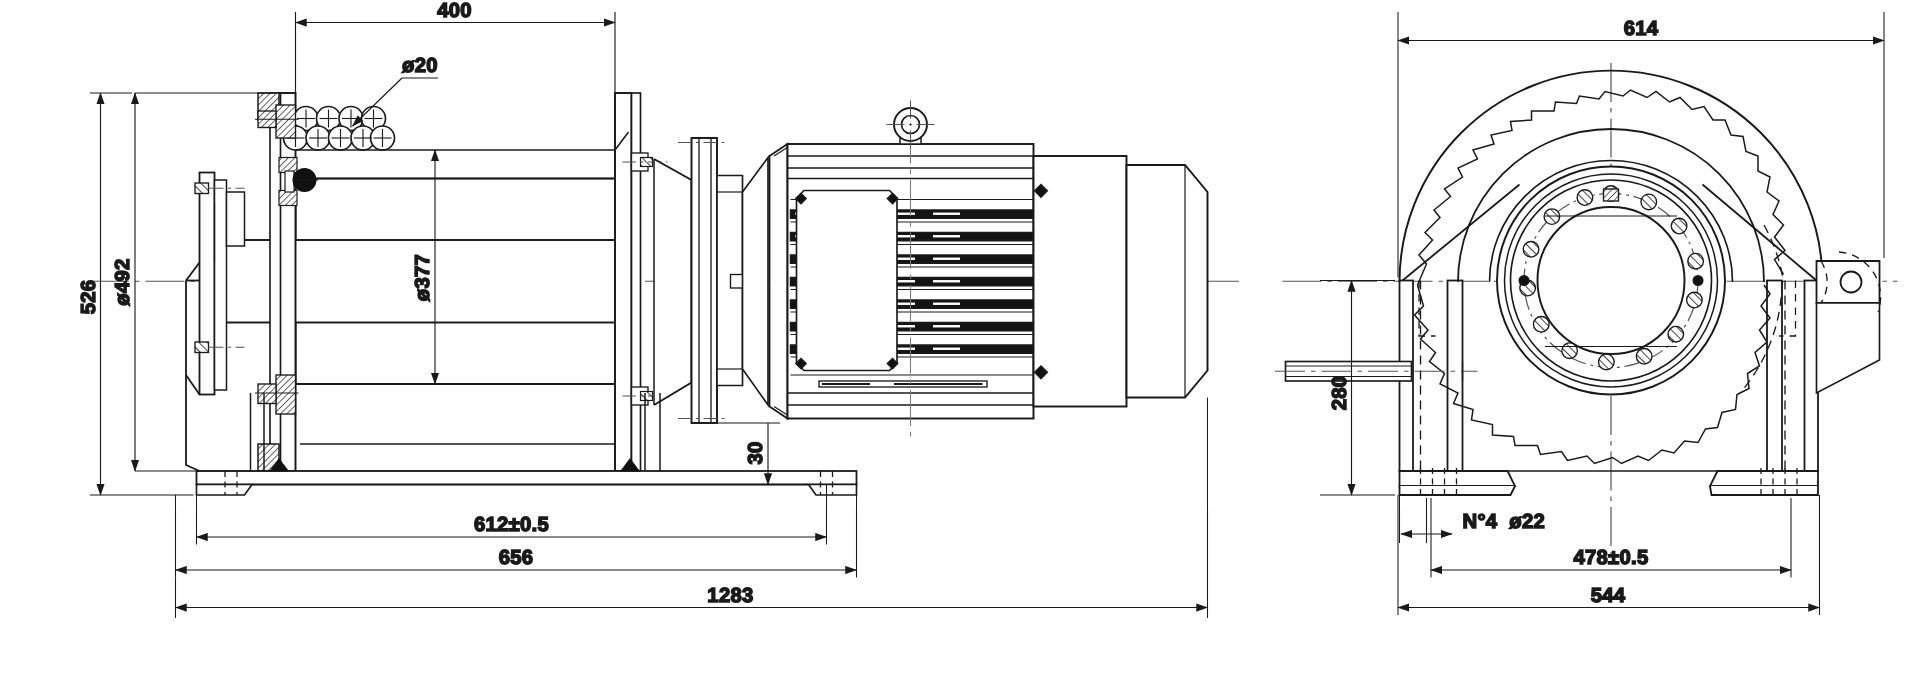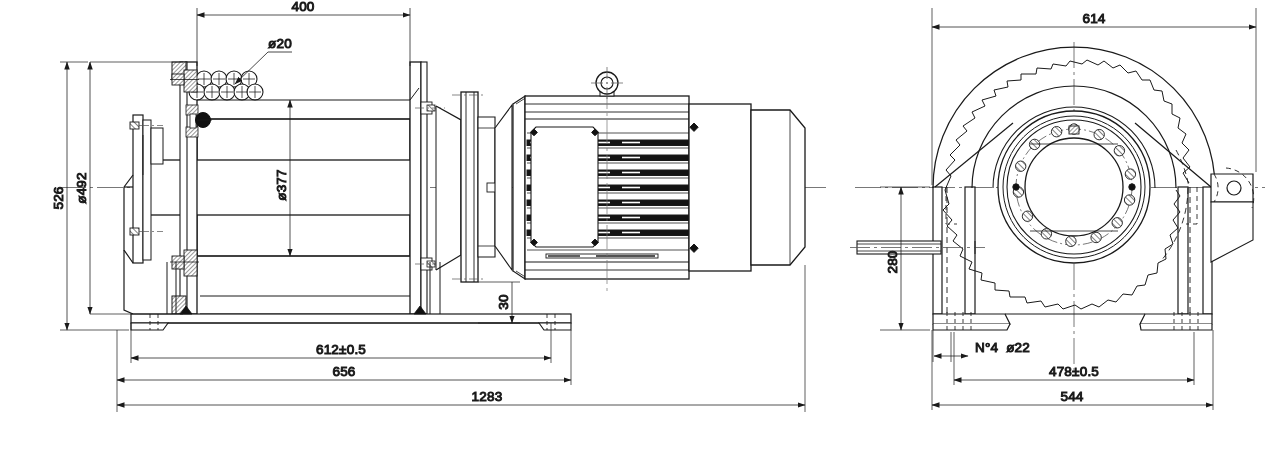--- a/index.html
+++ b/index.html
@@ -1,19 +1,19 @@
 <!DOCTYPE html>
 <html><head>
 <meta charset="utf-8">
 <title>Winch Technical Drawing</title>
 <style>
   html,body{margin:0;padding:0;background:#ffffff;}
   body{width:1271px;height:461px;overflow:hidden;
        font-family:"Liberation Sans","DejaVu Sans",sans-serif;}
-  #sheet{position:relative;width:1271px;height:450px;background:#fff;}
+  #sheet{position:relative;width:1271px;height:450px;background:#fff;font-weight:bold;}
   svg{display:block;}
   .dimtext{font-family:"Liberation Sans","DejaVu Sans",sans-serif;
            font-size:13.5px;fill:#1a1a1a;letter-spacing:0.2px;}
   text{white-space:pre;}
 </style>
 </head>
 <body>
 
 <div id="sheet">
 

